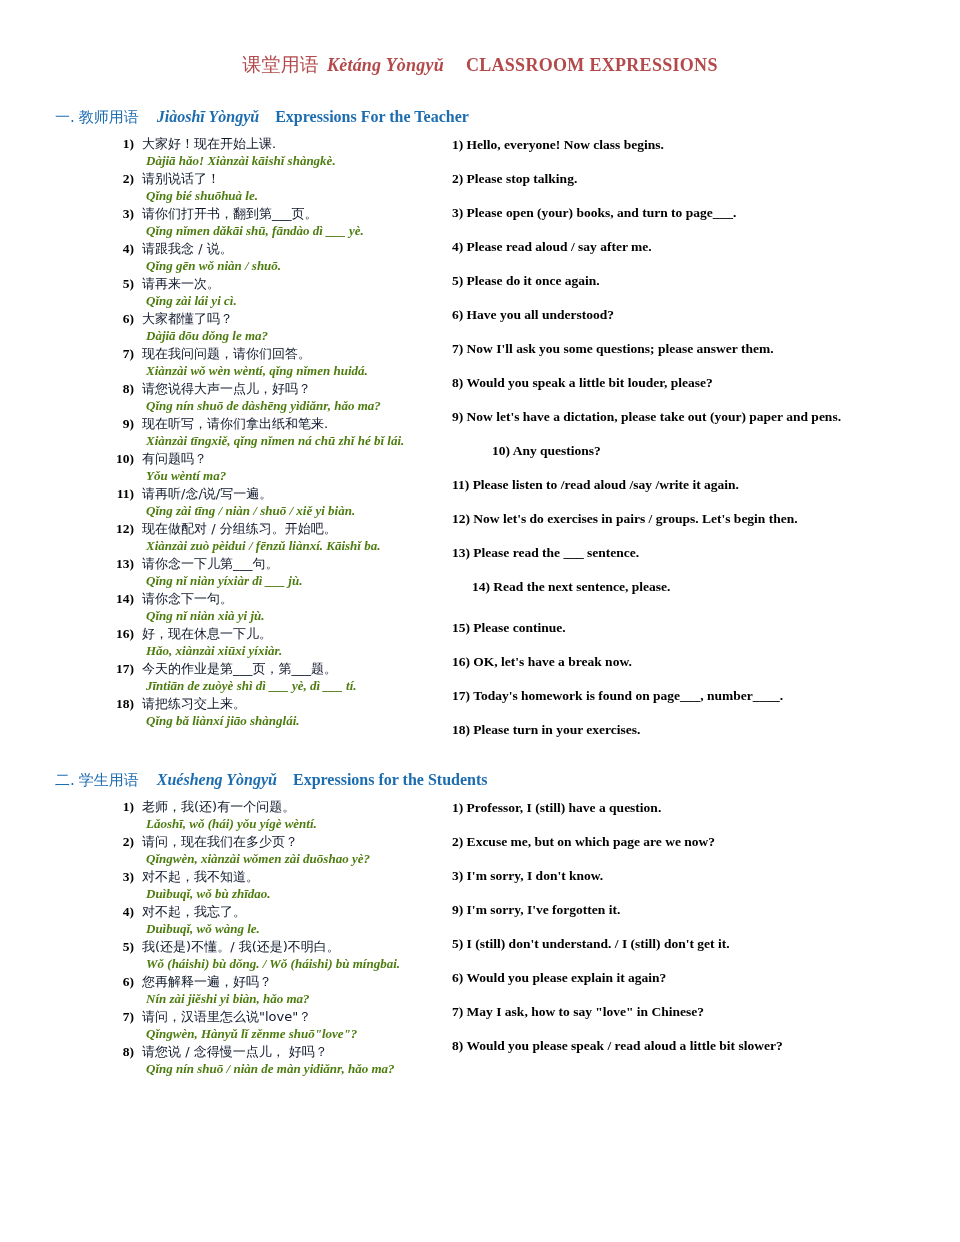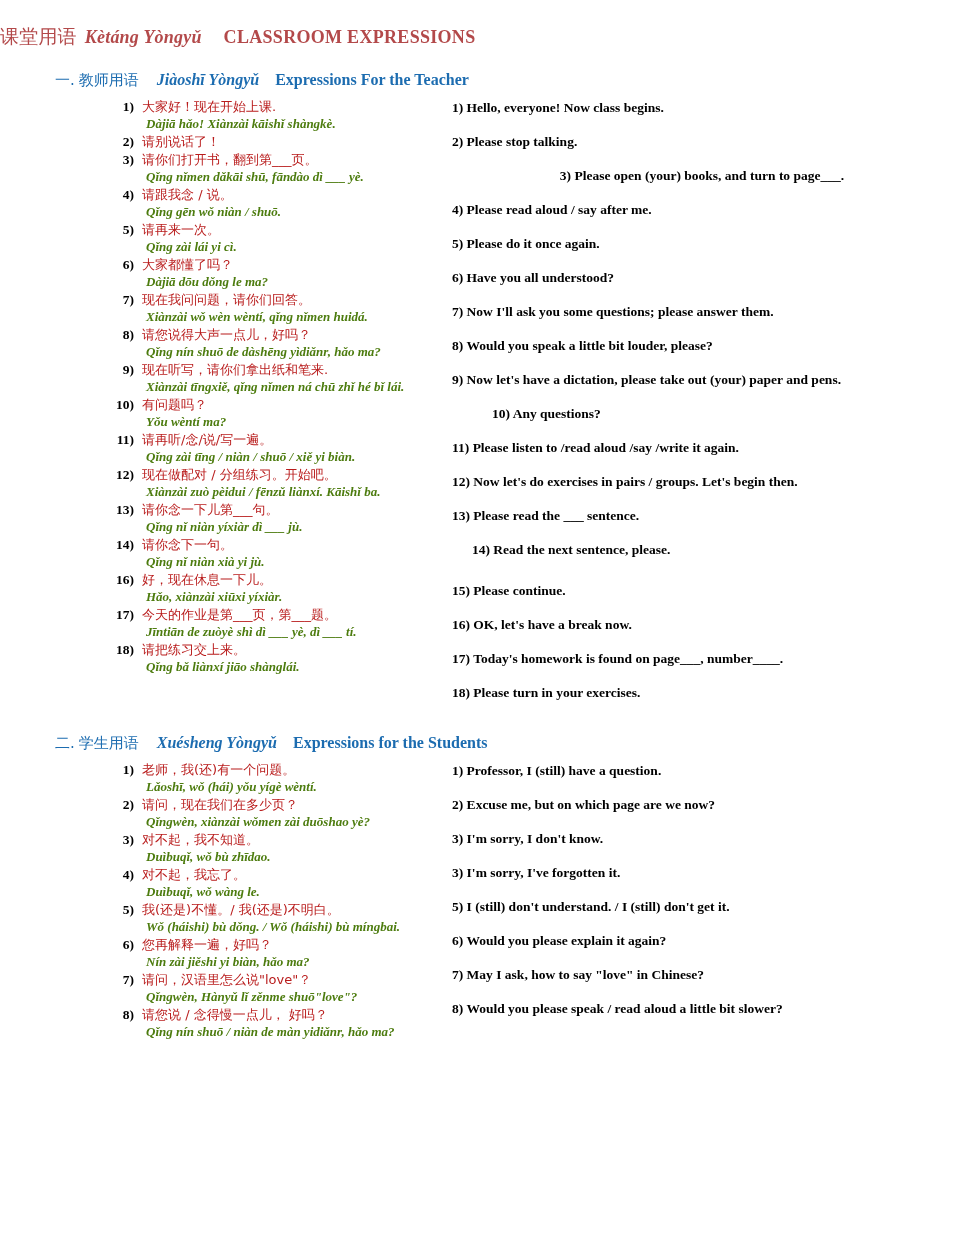--- a/index.html
+++ b/index.html
@@ -17,25 +17,26 @@
   .page {
     width: 960px;
     height: 1242px;
     position: relative;
     box-sizing: border-box;
     padding: 0;
   }
 
   
   .doc-title {
+    text-align: center;
     color: #b3494a;
     font-size: 19px;
     font-weight: bold;
     letter-spacing: 0.2px;
-    padding-top: 24px;
+    padding-top: 52px;
     white-space: nowrap;
   }
   .doc-title .t-han {
     font-family: "DejaVu Sans", "Liberation Sans", sans-serif;
     font-weight: normal;
     font-size: 19px;
   }
   .doc-title .t-pinyin {
     font-style: italic;
     font-weight: bold;
@@ -67,21 +68,21 @@
     font-weight: bold;
     font-size: 16px;
     margin-left: 18px;
   }
   .section-head .s-en {
     font-weight: bold;
     font-size: 16px;
     margin-left: 16px;
   }
 
-  #section-teacher { margin-top: 21px; }
+  #section-teacher { margin-top: 30px; }
   #section-student { margin-top: 24px; }
 
   
   .columns {
     position: relative;
     margin-top: 8px;
   }
   .col-left {
     position: absolute;
     left: 112px;
@@ -108,21 +109,21 @@
     width: 22px;
     text-align: right;
     font-weight: bold;
     font-size: 13.5px;
     line-height: 17px;
   }
   .entry .han {
     font-family: "DejaVu Sans", "Liberation Sans", sans-serif;
     font-size: 13px;
     line-height: 17px;
-    color: #b91c1c;
+    color: #0f172a;
     white-space: nowrap;
   }
   .entry .pinyin {
     font-style: italic;
     font-weight: bold;
     font-size: 13px;
     line-height: 17px;
     color: #4d7c0f;
     white-space: nowrap;
     padding-left: 4px;
@@ -154,20 +155,21 @@
   <div class="columns" id="cols-teacher" style="height: 612px;">
     <div class="col-left" style="position: absolute;">
       <div class="entry">
           <span class="idx">1)</span>
           <div class="han">大家好！现在开始上课.</div>
           <div class="pinyin">Dàjiā hǎo! Xiànzài kāishǐ shàngkè.</div>
         </div>
       <div class="entry">
           <span class="idx">2)</span>
           <div class="han">请别说话了！</div>
+          <div class="pinyin">Qǐng bié shuōhuà le.</div>
         </div>
       <div class="entry">
           <span class="idx">3)</span>
           <div class="han">请你们打开书，翻到第___页。</div>
           <div class="pinyin">Qǐng nǐmen dǎkāi shū, fāndào dì ___ yè.</div>
         </div>
       <div class="entry">
           <span class="idx">4)</span>
           <div class="han">请跟我念 / 说。</div>
           <div class="pinyin">Qǐng gēn wǒ niàn / shuō.</div>
@@ -235,21 +237,21 @@
       <div class="entry">
           <span class="idx">18)</span>
           <div class="han">请把练习交上来。</div>
           <div class="pinyin">Qǐng bǎ liànxí jiāo shànglái.</div>
         </div>
     </div>
 
     <div class="col-right" style="position: absolute;">
       <div class="en-entry" style="height: 34px;">1) Hello, everyone! Now class begins.</div>
       <div class="en-entry" style="height: 34px;">2) Please stop talking.</div>
-      <div class="en-entry" style="height: 34px; text-align: center;">3) Please open (your) books, and turn to page___.</div>
+      <div class="en-entry" style="height: 34px;">3) Please open (your) books, and turn to page___.</div>
       <div class="en-entry" style="height: 34px;">4) Please read aloud / say after me.</div>
       <div class="en-entry" style="height: 34px;">5) Please do it once again.</div>
       <div class="en-entry" style="height: 34px;">6) Have you all understood?</div>
       <div class="en-entry" style="height: 34px;">7) Now I'll ask you some questions; please answer them.</div>
       <div class="en-entry" style="height: 34px;">8) Would you speak a little bit louder, please?</div>
       <div class="en-entry" style="height: 34px;">9) Now let's have a dictation, please take out (your) paper and pens.</div>
       <div class="en-entry" style="height: 34px; margin-left: 40px;">10) Any questions?</div>
       <div class="en-entry" style="height: 34px;">11) Please listen to /read aloud /say /write it again.</div>
       <div class="en-entry" style="height: 34px;">12) Now let's do exercises in pairs / groups. Let's begin then.</div>
       <div class="en-entry" style="height: 34px;">13) Please read the ___ sentence.</div>
@@ -307,21 +309,21 @@
           <span class="idx">8)</span>
           <div class="han">请您说 / 念得慢一点儿， 好吗？</div>
           <div class="pinyin">Qǐng nín shuō / niàn de màn yidiǎnr, hǎo ma?</div>
         </div>
     </div>
 
     <div class="col-right" style="position: absolute;">
       <div class="en-entry" style="height: 34px;">1) Professor, I (still) have a question.</div>
       <div class="en-entry" style="height: 34px;">2) Excuse me, but on which page are we now?</div>
       <div class="en-entry" style="height: 34px;">3) I'm sorry, I don't know.</div>
-      <div class="en-entry" style="height: 34px;">3) I'm sorry, I've forgotten it.</div>
+      <div class="en-entry" style="height: 34px;">9) I'm sorry, I've forgotten it.</div>
       <div class="en-entry" style="height: 34px; font-family: Liberation Serif, serif;">5) I (still) don't understand. / I (still) don't get it.</div>
       <div class="en-entry" style="height: 34px;">6) Would you please explain it again?</div>
       <div class="en-entry" style="height: 34px;">7) May I ask, how to say "love" in Chinese?</div>
       <div class="en-entry" style="height: 34px;">8) Would you please speak / read aloud a little bit slower?</div>
     </div>
   </div>
 
 </div>
 
 </body></html>

